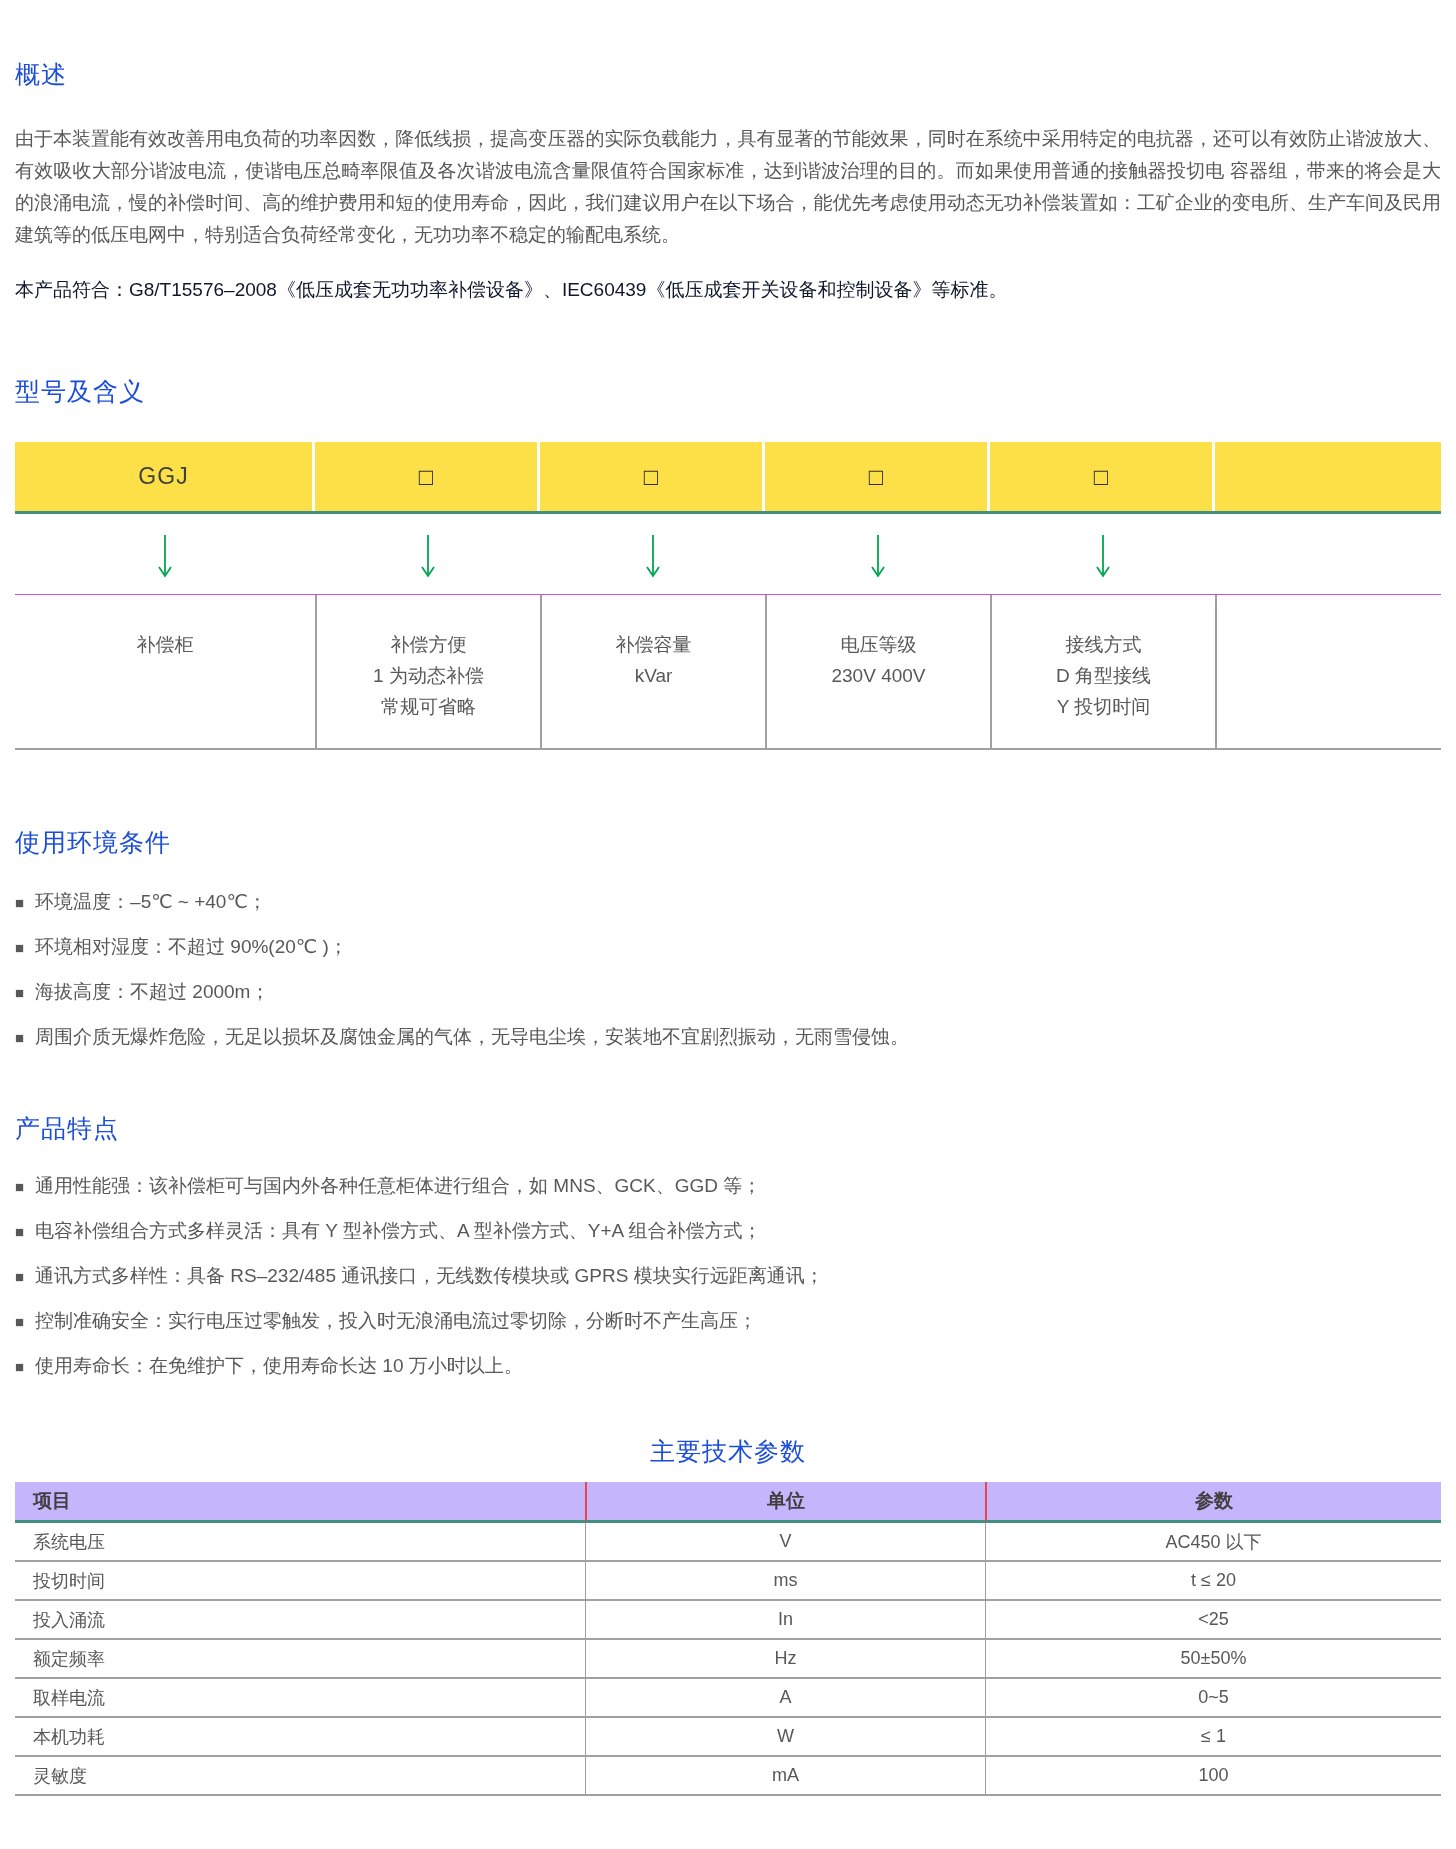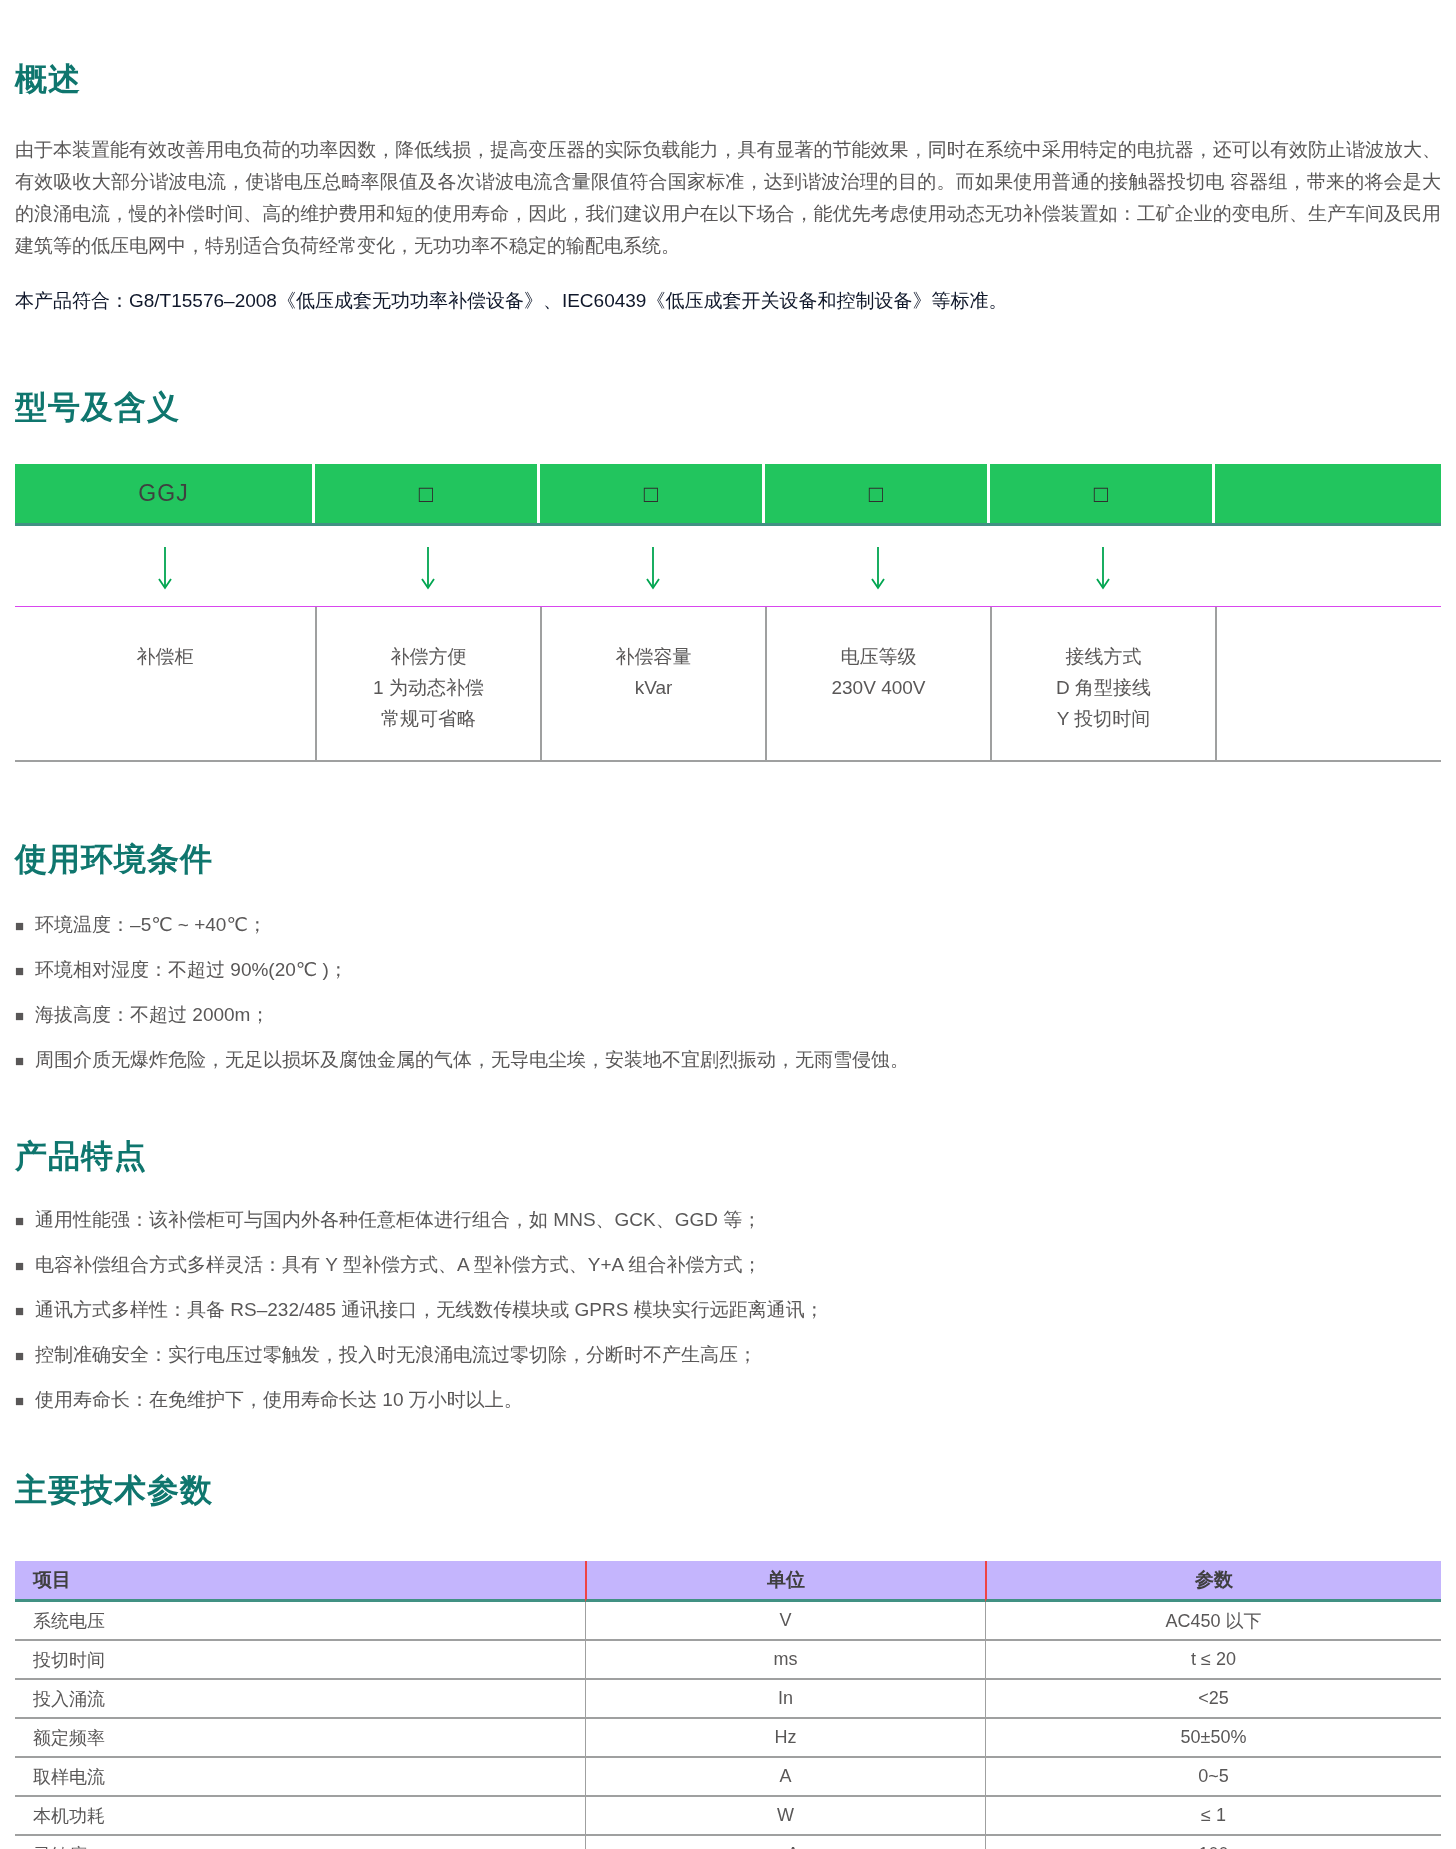--- a/index.html
+++ b/index.html
@@ -5,23 +5,23 @@
   html,body { margin:0; padding:0; background:#ffffff; }
   body {
     width:1456px;
     font-family:"Liberation Sans","DejaVu Sans",sans-serif;
     color:#595757;
     -webkit-font-smoothing:antialiased;
   }
   .page { box-sizing:border-box; width:1456px; min-height:1849px; padding:58px 15px 80px; }
 
   .sec-heading {
-    color:#0f766e;
-    font-size:32px;
-    font-weight:700;
+    color:#1d4ed8;
+    font-size:25px;
+    font-weight:400;
     letter-spacing:1px;
     margin:0;
   }
 
   
   .overview-heading { margin-bottom:32px; }
   .para {
     font-size:19px;
     line-height:32px;
     text-align:justify;
@@ -32,21 +32,21 @@
 
   
   .model-heading { margin-bottom:34px; }
   .model-table { width:1426px; margin-bottom:76px; }
   .mrow { display:flex; width:100%; }
   .mcell { box-sizing:border-box; display:flex; align-items:center; justify-content:center; }
   .w0 { width:300px; } .w1,.w2,.w3,.w4 { width:225px; } .w5 { flex:1; }
 
   .mt-header { border-bottom:3px solid #419183; }
   .mt-header .mcell {
-    background:#22c55e; height:59px;
+    background:#fde047; height:69px;
     font-size:23px; color:#3f3f3f; letter-spacing:1px;
   }
   .mt-header .mcell:not(:last-child) { border-right:3px solid #ffffff; }
   .square-glyph { font-size:24px; color:#2f2f2f; letter-spacing:0; }
 
   .mt-arrows { height:80px; }
   .mt-arrows .mcell { align-items:flex-start; padding-top:20px; }
 
   .mt-desc { border-top:1px solid #d946ef; border-bottom:2px solid #9fa0a0; }
   .mt-desc .mcell {
@@ -61,21 +61,21 @@
   ul.blist { list-style:none; margin:0; padding:0; }
   ul.blist li {
     display:flex; align-items:center; gap:11px;
     font-size:19px; line-height:26px; margin-bottom:19px; color:#595757;
   }
   ul.blist .bullet { font-size:15px; line-height:1; color:#595757; }
   .env-list { margin-bottom:62px !important; }
   .feat-list { margin-bottom:56px !important; }
 
   
-  .params-heading { margin-bottom:48px; }
+  .params-heading { margin-bottom:14px;text-align:center; }
   table.params {
     width:1426px; border-collapse:separate; border-spacing:0; table-layout:fixed;
   }
   table.params th {
     background:#c4b5fd; height:38px;
     font-size:19px; font-weight:700; color:#3f3f3f;
     border-bottom:3px solid #419183;
     text-align:center; padding:0;
   }
   table.params th + th { border-left:2px solid #ef4444; }

